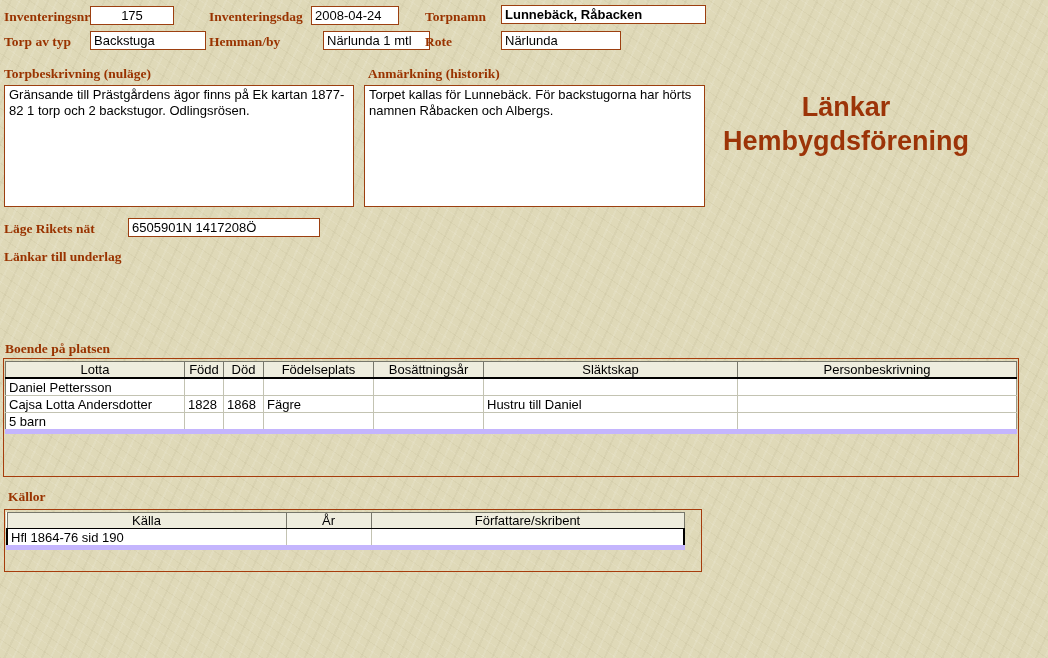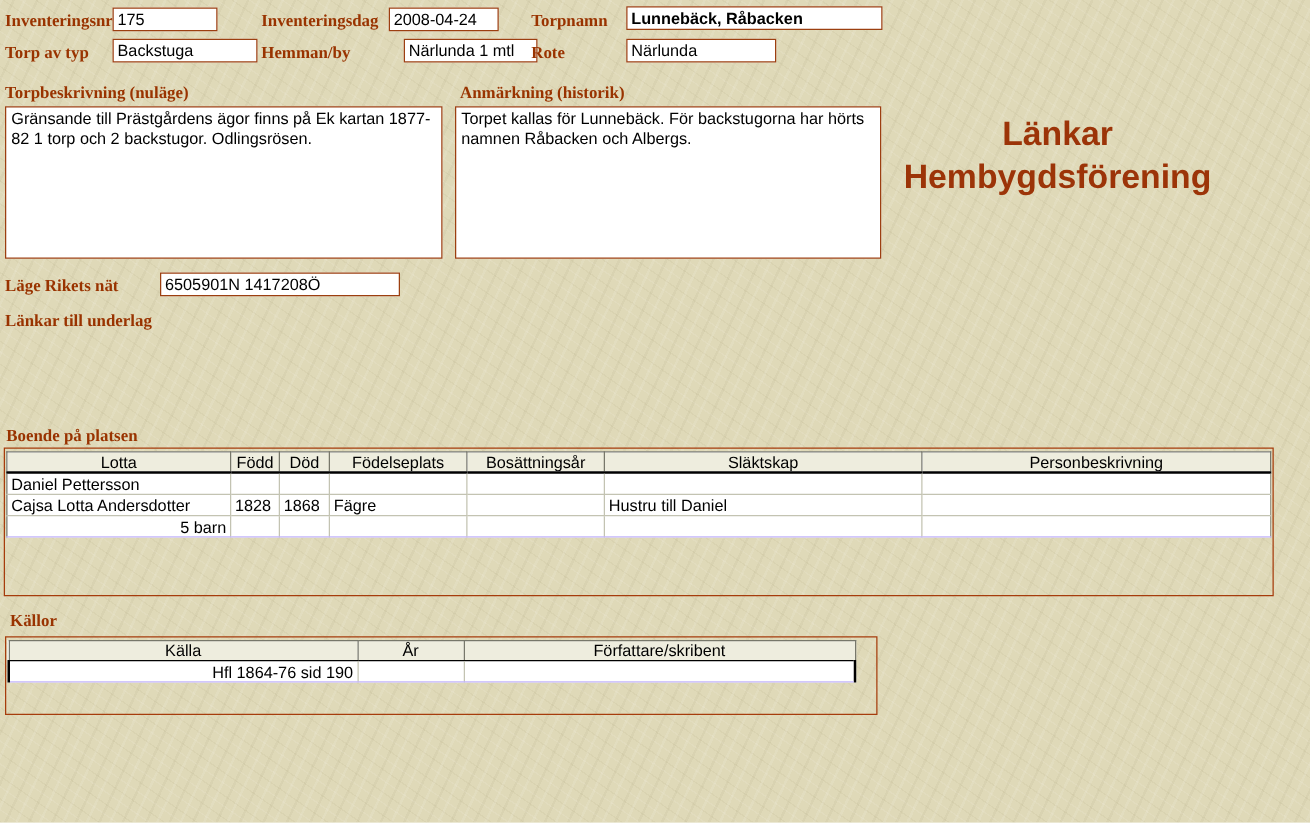--- a/index.html
+++ b/index.html
@@ -15,21 +15,21 @@
     position:absolute;
     font-family:"Liberation Serif",serif;font-weight:bold;font-size:13.5px;
     color:#993300;white-space:nowrap;line-height:15px;
   }
   .inp{
     position:absolute;height:19px;box-sizing:border-box;
     border:1px solid #9c3f10;background:#ffffff;
     font-family:"Liberation Sans",sans-serif;font-size:13px;
     padding:0 3px;color:#000;
   }
-  .inp.num{text-align:left;}
+  .inp.num{text-align:center;}
   .inp.bold{font-weight:bold;}
   .ta{
     position:absolute;box-sizing:border-box;
     border:1px solid #9c3f10;background:#ffffff;
     font-family:"Liberation Sans",sans-serif;font-size:13px;line-height:16px;
     padding:1px 4px;color:#000;resize:none;overflow:hidden;
   }
   .brand{
     position:absolute;left:712px;top:90px;width:268px;text-align:center;
     font-family:"Liberation Sans",sans-serif;font-weight:bold;
@@ -49,21 +49,21 @@
     background:#eeedde;font-weight:normal;text-align:center;
     border:1px solid #77776a;border-bottom:2px solid #000;
     height:15px;padding:0 2px;overflow:hidden;white-space:nowrap;
   }
   table.grid td{
     border:1px solid #c3c3b2;height:16px;padding:0 3px;
     overflow:hidden;white-space:nowrap;text-align:left;background:#fff;
   }
   table.grid tr td:first-child{border-left:1px solid #77776a;}
   table.grid tr td:last-child{border-right:1px solid #9b9b8c;}
-  table.grid tr:last-child td{border-bottom:1px solid #c4b5fd;text-align:right;}
+  table.grid tr:last-child td{border-bottom:5px solid #c4b5fd;}
   
   table.grid.src td{border-top:1px solid #000;border-bottom:2px solid #000;margin-left:20px;}
   table.grid.src tr td:first-child{border-left:2px solid #000;}
   table.grid.src tr td:last-child{border-right:2px solid #000;}
   table.grid.src th{border-bottom:1px solid #000;}
 </style>
 </head>
 <body>
 
 <div class="page">

